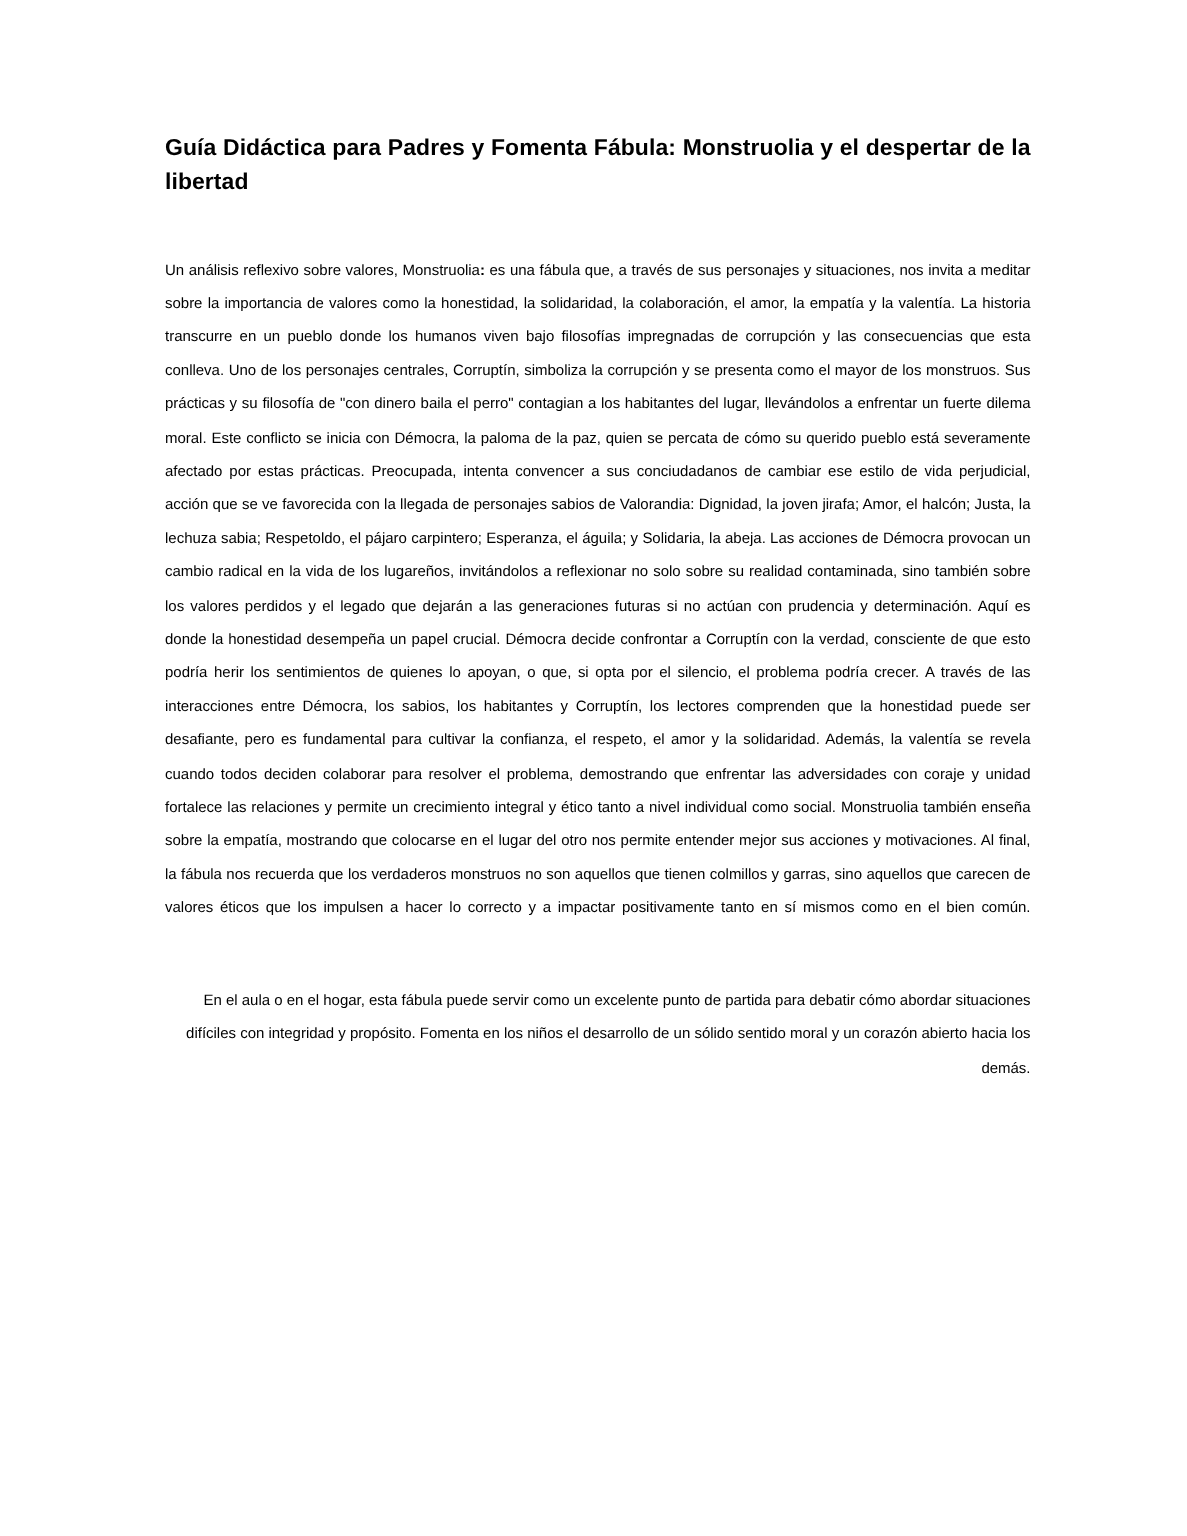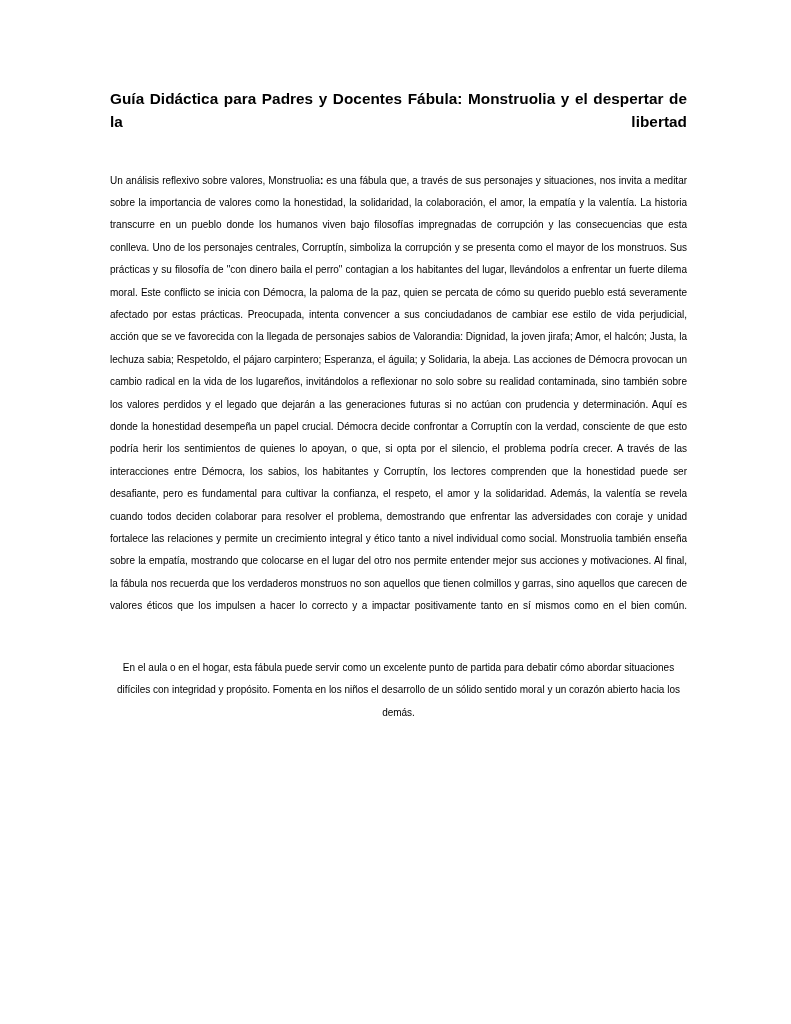--- a/index.html
+++ b/index.html
@@ -46,21 +46,21 @@
     line-height: 22.4px;
     color: #000000;
     margin: 0 0 17px 0;
     letter-spacing: -0.01px;
   }
   .para.justified {
     text-align: justify;
     text-justify: inter-word;
   }
   .para.left {
-    text-align: center;
+    text-align: right;
   }
   .para.justified::after {
     content: "";
     display: inline-block;
     width: 100%;
     height: 0;
   }
   .b { font-weight: bold; }
   .spacer-para {
     height: 22.4px;
@@ -68,21 +68,21 @@
     font-size: 15.2px;
     line-height: 22.4px;
   }
 </style>
 </head>
 <body>
 
 <div id="page">
   <div id="content">
 
-    <h1 class="doc-title">Guía Didáctica para Padres y Docentes Fábula: Monstruolia y el despertar de la libertad</h1>
+    <h1 class="doc-title">Guía Didáctica para Padres y Fomenta Fábula: Monstruolia y el despertar de la libertad</h1>
 
     <p class="para justified"><span class="lead">Un análisis reflexivo sobre valores, Monstruolia</span><span class="b">:</span><span> es una fábula que, a través de sus personajes y situaciones, nos invita a meditar sobre la importancia de valores como la honestidad, la solidaridad, la colaboración, el amor, la empatía y la valentía. La historia transcurre en un pueblo donde los humanos viven bajo filosofías impregnadas de corrupción y las consecuencias que esta conlleva. Uno de los personajes centrales, Corruptín, simboliza la corrupción y se presenta como el mayor de los monstruos. Sus prácticas y su filosofía de "con dinero baila el perro" contagian a los habitantes del lugar, llevándolos a enfrentar un fuerte dilema moral. Este conflicto se inicia con Démocra, la paloma de la paz, quien se percata de cómo su querido pueblo está severamente afectado por estas prácticas. Preocupada, intenta convencer a sus conciudadanos de cambiar ese estilo de vida perjudicial, acción que se ve favorecida con la llegada de personajes sabios de Valorandia: Dignidad, la joven jirafa; Amor, el halcón; Justa, la lechuza sabia; Respetoldo, el pájaro carpintero; Esperanza, el águila; y Solidaria, la abeja. Las acciones de Démocra provocan un cambio radical en la vida de los lugareños, invitándolos a reflexionar no solo sobre su realidad contaminada, sino también sobre los valores perdidos y el legado que dejarán a las generaciones futuras si no actúan con prudencia y determinación. Aquí es donde la honestidad desempeña un papel crucial. Démocra decide confrontar a Corruptín con la verdad, consciente de que esto podría herir los sentimientos de quienes lo apoyan, o que, si opta por el silencio, el problema podría crecer. A través de las interacciones entre Démocra, los sabios, los habitantes y Corruptín, los lectores comprenden que la honestidad puede ser desafiante, pero es fundamental para cultivar la confianza, el respeto, el amor y la solidaridad. Además, la valentía se revela cuando todos deciden colaborar para resolver el problema, demostrando que enfrentar las adversidades con coraje y unidad fortalece las relaciones y permite un crecimiento integral y ético tanto a nivel individual como social. Monstruolia también enseña sobre la empatía, mostrando que colocarse en el lugar del otro nos permite entender mejor sus acciones y motivaciones. Al final, la fábula nos recuerda que los verdaderos monstruos no son aquellos que tienen colmillos y garras, sino aquellos que carecen de valores éticos que los impulsen a hacer lo correcto y a impactar positivamente tanto en sí mismos como en el bien común.</span></p>
 
     <p class="para left"><span>En el aula o en el hogar, esta fábula puede servir como un excelente punto de partida para debatir cómo abordar situaciones difíciles con integridad y propósito. Fomenta en los niños el desarrollo de un sólido sentido moral y un corazón abierto hacia los demás.</span></p>
 
     <p class="spacer-para">&nbsp;</p>
 
   </div>
 </div>
 

